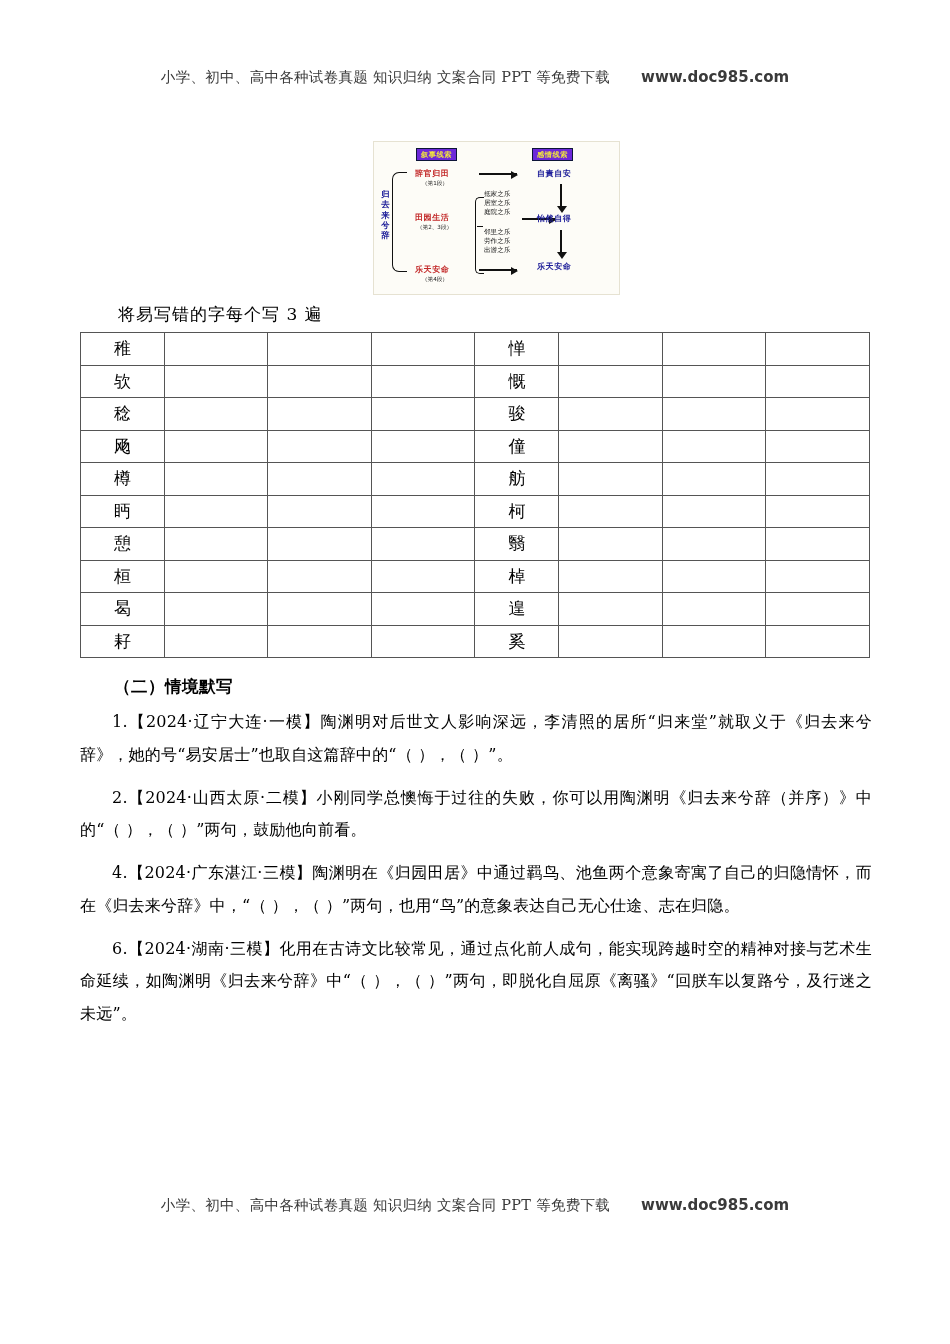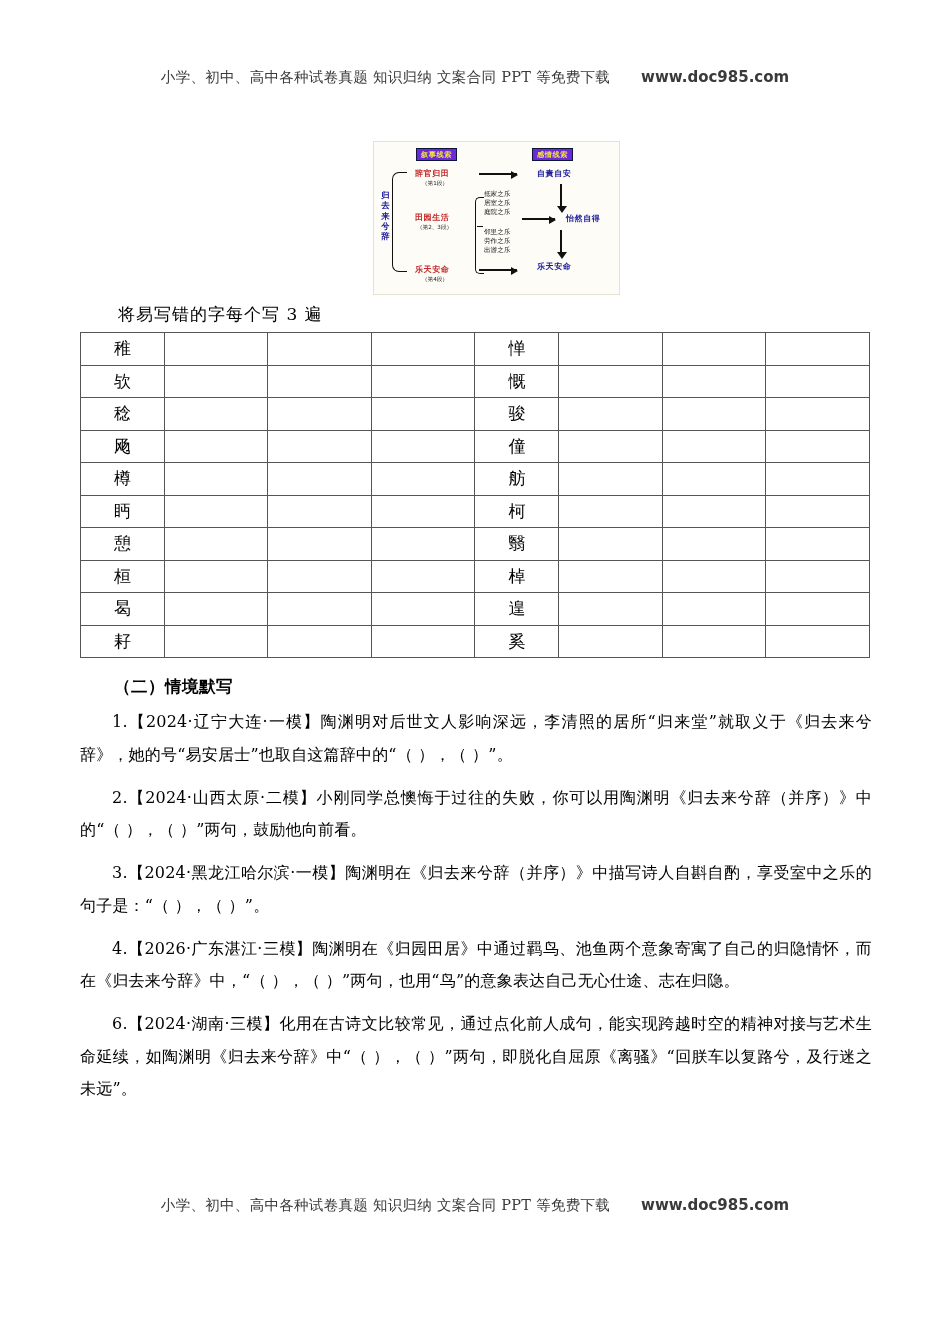--- a/index.html
+++ b/index.html
@@ -93,20 +93,21 @@
   .dg-title-v {
     position: absolute;
     left: 6px;
     top: 48px;
     width: 11px;
     color: #20209a;
     font-size: 8.4px;
     font-weight: bold;
     line-height: 1.22;
     text-align: center;
+    font-family: Liberation Serif, serif;
   }
   .dg-list {
     position: absolute;
     color: #111;
     font-size: 6.6px;
     line-height: 1.33;
     white-space: nowrap;
   }
   .dg-arrow-r {
     position: absolute;
@@ -267,21 +268,21 @@
       <div>劳作之乐</div>
       <div>出游之乐</div>
     </div>
 
     <div class="dg-arrow-r" style="left:105px; top:31px; width:38px;"></div>
     <div class="dg-arrow-r" style="left:148px; top:76px; width:33px;"></div>
     <div class="dg-arrow-r" style="left:105px; top:127px; width:38px;"></div>
 
     <div class="dg-blue" style="left:163px; top:26px;text-align:center;">自責自安</div>
     <div class="dg-arrow-d" style="left:186px; top:42px; height:22px;"></div>
-    <div class="dg-blue" style="left:163px; top:71px;margin-left:29px;">怡然自得</div>
+    <div class="dg-blue" style="left:163px; top:71px;">怡然自得</div>
     <div class="dg-arrow-d" style="left:186px; top:88px; height:22px;"></div>
     <div class="dg-blue" style="left:163px; top:119px;">乐天安命</div>
   </div>
 
   <div class="instruction">将易写错的字每个写 3 遍</div>
 
   <table class="chartable">
     <tbody id="chartable-body">
         <tr>
           <td class="c-char">稚</td>
@@ -384,22 +385,21 @@
           <td class="c-blank"></td>
         </tr>
       </tbody>
   </table>
 
   <div class="sec-head">（二）情境默写</div>
 
   <div class="qlist" id="question-list">
       <p class="q"><span class="num">1.</span><span class="src">【2024·辽宁大连·一模】</span><span>陶渊明对后世文人影响深远，李清照的居所“归来堂”就取义于《归去来兮辞》，她的号“易安居士”也取自这篇辞中的“（                 ），（                ）”。</span></p>
       <p class="q"><span class="num">2.</span><span class="src">【2024·山西太原·二模】</span><span>小刚同学总懊悔于过往的失败，你可以用陶渊明《归去来兮辞（并序）》中的“（                ），（                ）”两句，鼓励他向前看。</span></p>
-      <p class="q"><span class="num">3.</span><span class="src">【2024·黑龙江哈尔滨·一模】</span><span>陶渊明在《归去来兮辞（并序）》中描写诗人自斟自酌，享受室中之乐的句子是：“（                ），（                ）”。</span></p>
-      <p class="q"><span class="num">4.</span><span class="src">【2026·广东湛江·三模】</span><span>陶渊明在《归园田居》中通过羁鸟、池鱼两个意象寄寓了自己的归隐情怀，而在《归去来兮辞》中，“（                ），（                ）”两句，也用“鸟”的意象表达自己无心仕途、志在归隐。</span></p>
+      <p class="q"><span class="num">4.</span><span class="src">【2024·广东湛江·三模】</span><span>陶渊明在《归园田居》中通过羁鸟、池鱼两个意象寄寓了自己的归隐情怀，而在《归去来兮辞》中，“（                ），（                ）”两句，也用“鸟”的意象表达自己无心仕途、志在归隐。</span></p>
       <p class="q"><span class="num">6.</span><span class="src">【2024·湖南·三模】</span><span>化用在古诗文比较常见，通过点化前人成句，能实现跨越时空的精神对接与艺术生命延续，如陶渊明《归去来兮辞》中“（                ），（                ）”两句，即脱化自屈原《离骚》“回朕车以复路兮，及行迷之未远”。</span></p>
     </div>
 
   <div class="watermark" id="wm-bottom">
     <span class="seg">小学、初中、高中各种试卷真题 知识归纳 文案合同 PPT 等免费下载</span>
     <span class="url">www.doc985.com</span>
   </div>
 
 </div>
 

